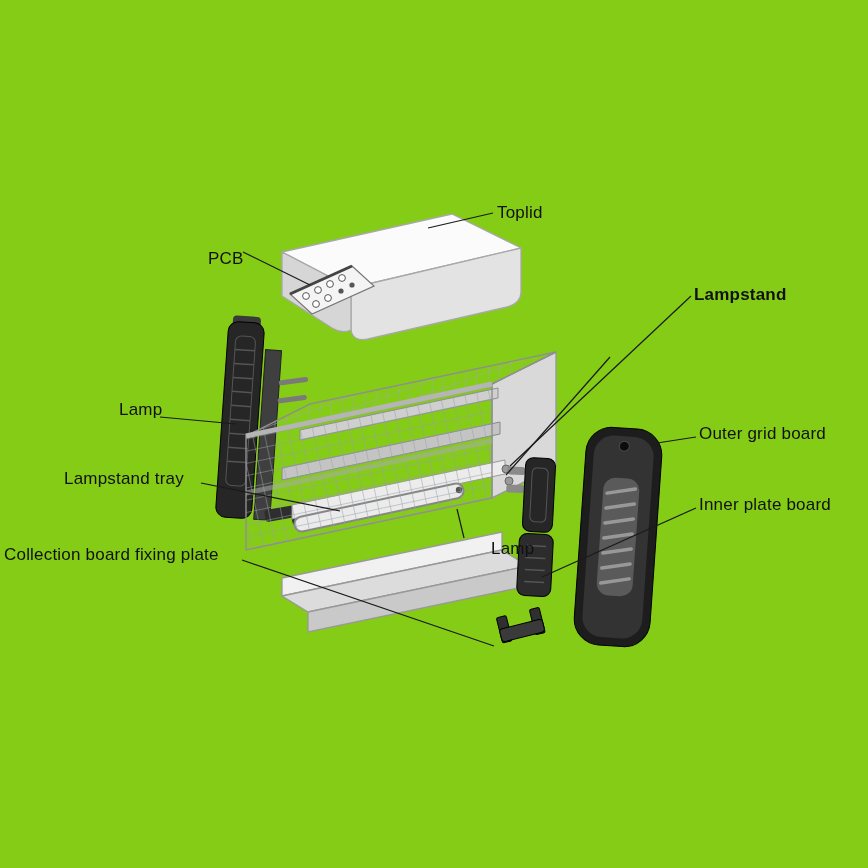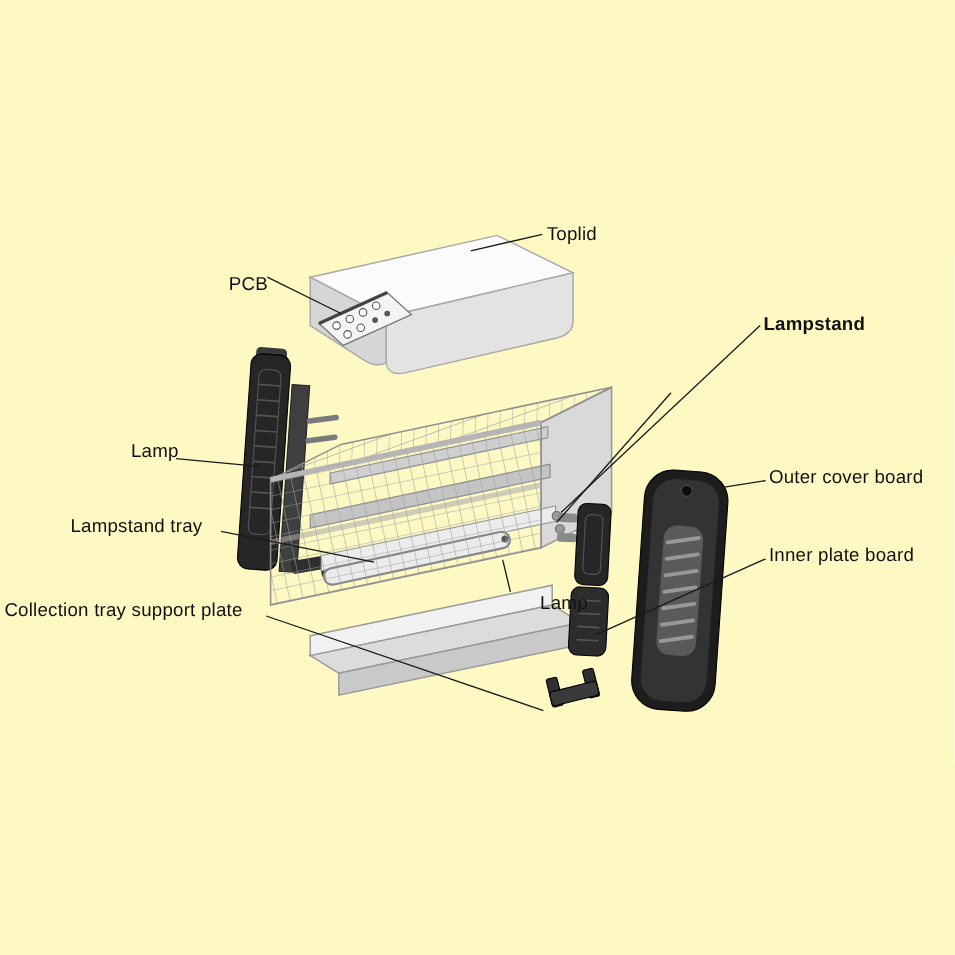--- a/index.html
+++ b/index.html
@@ -1,20 +1,20 @@
 <!DOCTYPE html>
 <html><head>
 <meta charset="utf-8">
 <style>
   html, body { margin: 0; padding: 0; background: #ffffff; }
   .canvas {
     position: relative;
     width: 868px;
     height: 868px;
-    background: #fef9c3;
+    background: #84cc16;
     font-family: "Liberation Sans", sans-serif;
     overflow: hidden;
   }
   .diagram-svg { position: absolute; left: 0; top: 0; }
   .lbl {
     position: absolute;
     font-size: 17px;
     line-height: 20px;
     color: #111111;
     white-space: nowrap;
@@ -147,19 +147,19 @@
       <line x1="696" y1="508" x2="542" y2="577"></line>
       <line x1="464" y1="538" x2="457" y2="509"></line>
       <line x1="242" y1="560" x2="494" y2="646"></line>
     </g>
   </svg>
 
   <div class="lbl" style="left:497px; top:203px;">Toplid</div>
   <div class="lbl" style="left:208px; top:249px;">PCB</div>
   <div class="lbl" style="left:694px; top:285px;font-weight:bold;">Lampstand</div>
   <div class="lbl" style="left:119px; top:400px;">Lamp</div>
-  <div class="lbl" style="left:699px; top:424px;">Outer cover board</div>
+  <div class="lbl" style="left:699px; top:424px;">Outer grid board</div>
   <div class="lbl" style="left:64px; top:469px;">Lampstand tray</div>
   <div class="lbl" style="left:699px; top:495px;">Inner plate board</div>
   <div class="lbl" style="left:448px; top:539px;margin-left:43px;">Lamp</div>
-  <div class="lbl" style="left:4px; top:545px;">Collection tray support plate</div>
+  <div class="lbl" style="left:4px; top:545px;">Collection board fixing plate</div>
 
 </div>
 
 </body></html>

